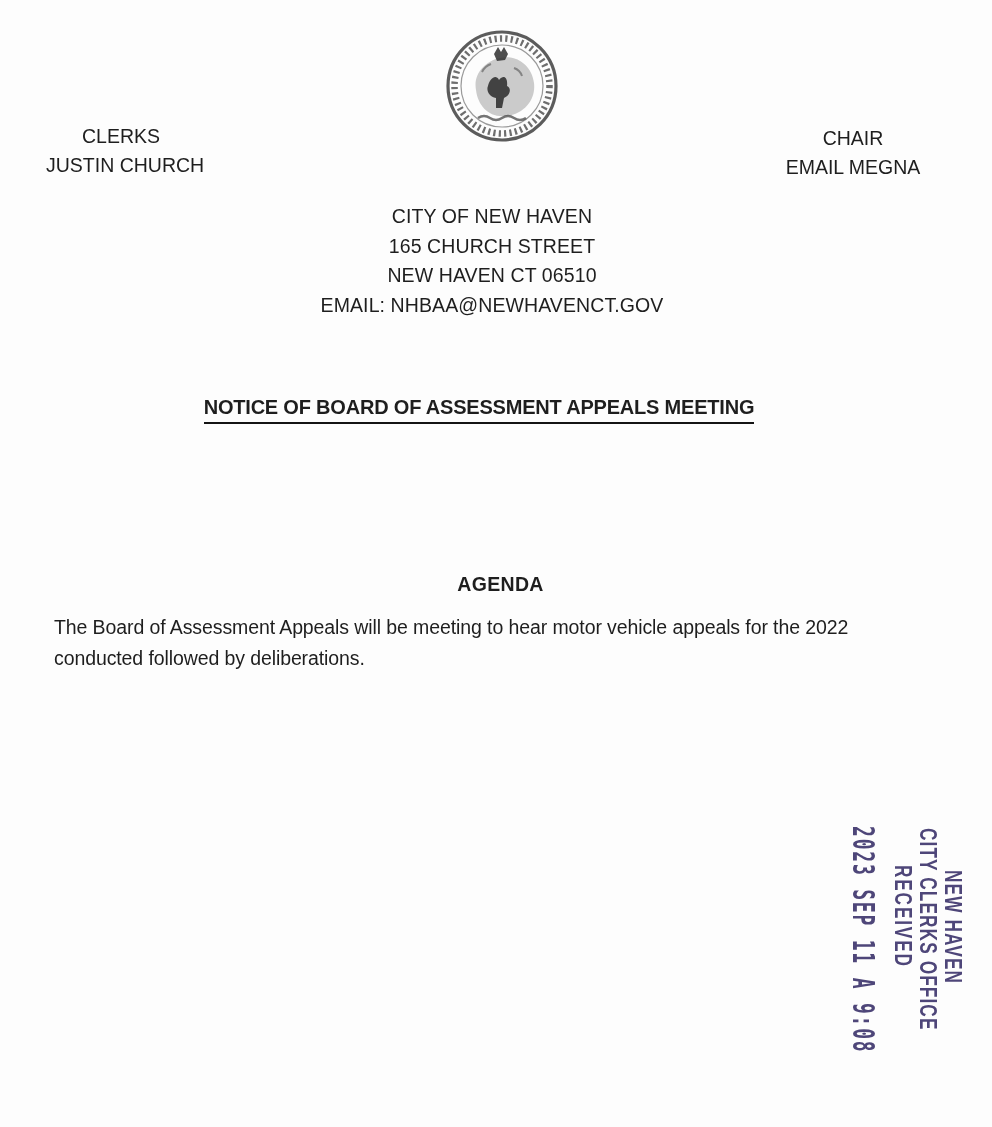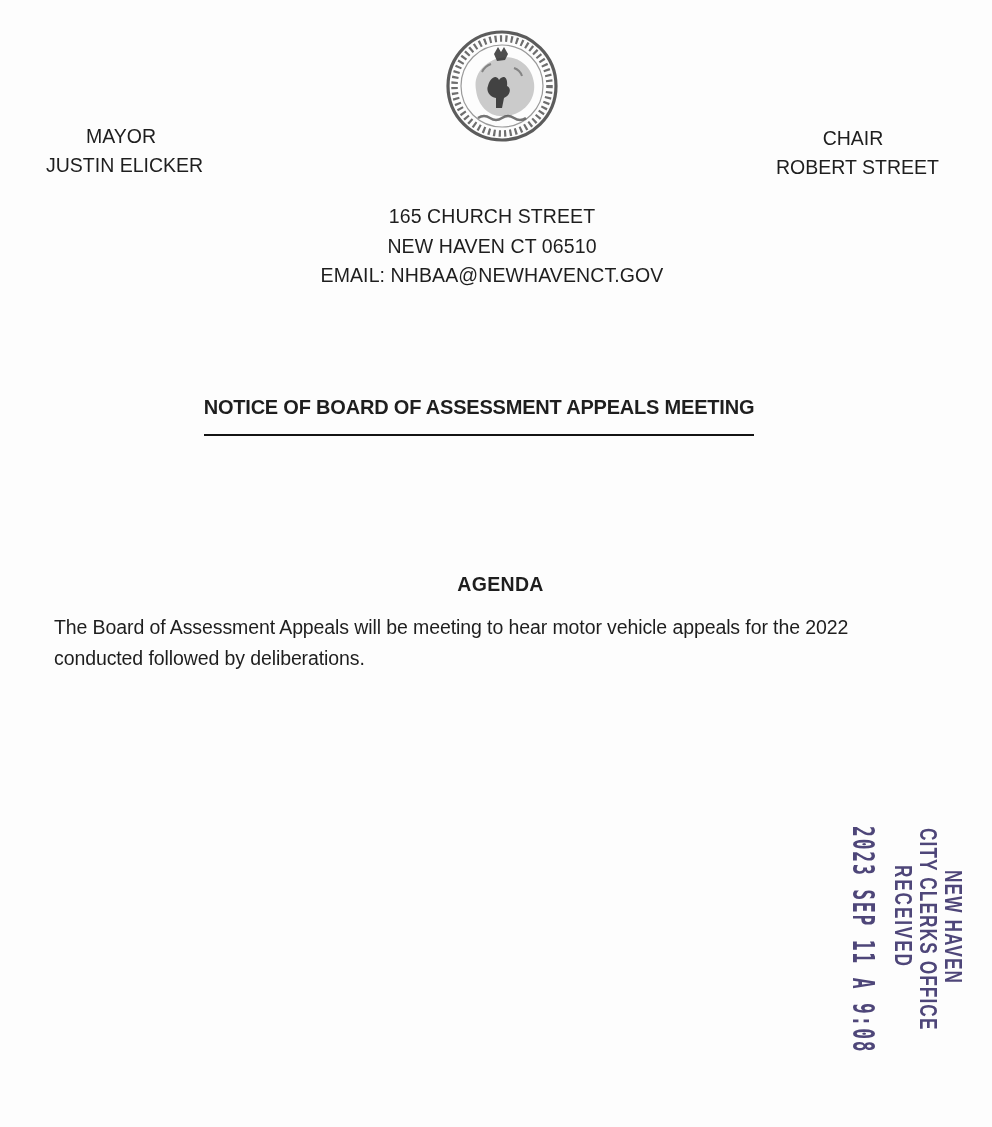--- a/index.html
+++ b/index.html
@@ -20,21 +20,21 @@
   
   .letterhead{
     position:absolute;left:0;right:8px;top:202px;
     text-align:center;font-size:19.5px;line-height:29.5px;
     letter-spacing:0.1px;
   }
   
   .notice-title{position:absolute;left:0;right:34px;top:396px;text-align:center;}
   .notice-title span{
     font-weight:700;font-size:20px;letter-spacing:-0.2px;
-    border-bottom:2px solid #141414;padding-bottom:16px;white-space:nowrap;
+    border-bottom:2px solid #141414;padding-bottom:4px;white-space:nowrap;
   }
   
   .details{position:absolute;left:54px;top:450px;font-size:19.5px;font-weight:700;line-height:30px;letter-spacing:-0.1px;}
   
   .agenda-heading{position:absolute;left:0;right:14px;top:573px;text-align:center;font-size:19.5px;font-weight:700;letter-spacing:0.3px;padding-left:23px;}
   .agenda-body{position:absolute;left:54px;top:612px;width:880px;font-size:19.5px;line-height:30.5px;letter-spacing:-0.1px;}
   
   .stamp{position:absolute;left:832px;top:826px;width:135px;height:237px;}
   .stamp-inner{
     width:237px;height:135px;
@@ -67,29 +67,30 @@
     <circle cx="58" cy="58" r="47.5" fill="none" stroke="#3d3d3d" stroke-width="6.5" stroke-dasharray="2.2 3.2" opacity="0.75"></circle>
     <circle cx="58" cy="58" r="41" fill="none" stroke="#6f6f6f" stroke-width="1.2" opacity="0.7"></circle>
     <path d="M32,62 C29,46 41,33 56,30 C73,26 88,38 90,55 C92,72 80,86 62,88 C45,90 34,78 32,62 Z" fill="#8e8e8e" opacity="0.45"></path>
     <path d="M50,26 l4,-7 3,5 3,-5 4,7 -3,6 -8,1 Z" fill="#2f2f2f" opacity="0.85"></path>
     <path d="M44,58 C46,50 52,46 55,52 C60,46 64,50 63,58 C68,60 66,68 60,70 L58,80 L52,80 L52,70 C45,69 42,62 44,58 Z" fill="#333333" opacity="0.9"></path>
     <path d="M34,90 q6,-4 12,0 q6,4 12,0 q6,-4 12,0 q6,4 12,0" fill="none" stroke="#3a3a3a" stroke-width="2.5" opacity="0.7"></path>
     <path d="M70,40 q6,2 8,8 M38,44 q3,-6 9,-8" fill="none" stroke="#555555" stroke-width="2" opacity="0.6"></path>
   </svg>
 
   <div class="official left">
-    <div>MAYOR</div>
-    <div>JUSTIN ELICKER</div>
+    <div>CLERKS</div>
+    <div>JUSTIN CHURCH</div>
   </div>
   <div class="official right">
     <div>CHAIR</div>
-    <div>ROBERT STREET</div>
+    <div>EMAIL MEGNA</div>
   </div>
 
   <div class="letterhead">
+    <div>CITY OF NEW HAVEN</div>
     <div>165 CHURCH STREET</div>
     <div>NEW HAVEN CT 06510</div>
     <div>EMAIL: NHBAA@NEWHAVENCT.GOV</div>
   </div>
 
   <div class="notice-title">
     <span>NOTICE OF BOARD OF ASSESSMENT APPEALS MEETING</span>
   </div>
 
 

